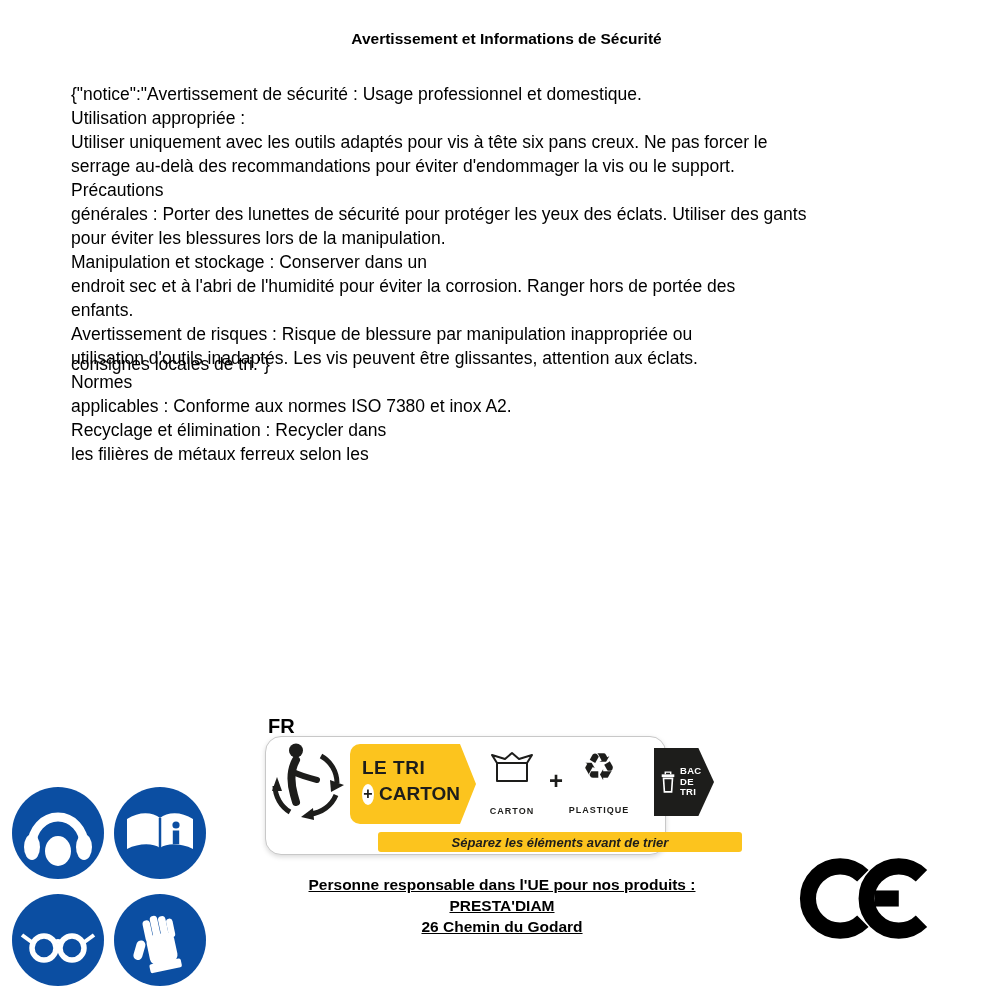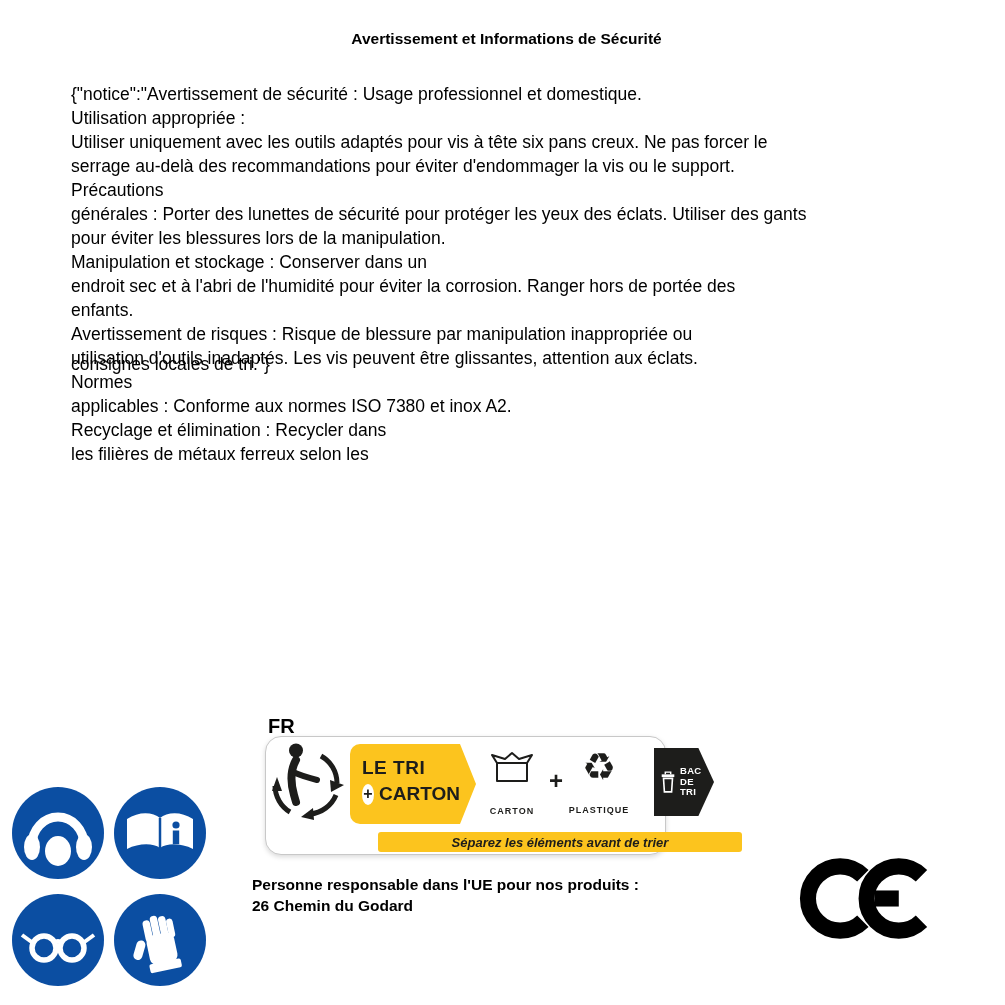--- a/index.html
+++ b/index.html
@@ -64,22 +64,22 @@
   }
   .bac-text div { font-size:9.5px; font-weight:800; line-height:10.5px; letter-spacing:.3px; }
   .strip {
     position:absolute; left:84px; top:95px; width:364px; height:20px;
     background:var(--yellow,#FCC41E); border-radius:3px; color:var(--ink,#1d1d1b);
     font-style:italic; font-weight:bold; font-size:13px;
     display:flex; align-items:center; justify-content:center;margin-left:28px;
   }
 
   .responsible {
-    position:absolute; left:252px; top:874px; width:500px; 
-    font-weight:bold; font-size:15.5px; line-height:21px;
+    position:absolute; left:252px; top:874px; width:500px; text-align:center;
+    font-weight:bold; font-size:15.5px; line-height:21px;text-decoration:underline;
   }
   .ce-wrap { position:absolute; left:799px; top:855px; }
 </style>
 </head>
 <body>
 
 <div class="page">
 
   <div class="title">Avertissement et Informations de Sécurité</div>
 
@@ -192,20 +192,21 @@
         <div>DE</div>
         <div>TRI</div>
       </div>
     </div>
 
     <div class="strip">Séparez les éléments avant de trier</div>
   </div>
 
   <div class="responsible">
     <div>Personne responsable dans l'UE pour nos produits :</div>
+    <div>PRESTA'DIAM</div>
     <div>26 Chemin du Godard</div>
   </div>
 
   <svg class="ce-wrap" viewBox="0 0 148 92" width="140" height="87">
     <g stroke="#000" stroke-width="17" fill="none">
       <path d="M67.5,21.96 A34,34 0 1 0 67.5,70.04"></path>
       <path d="M129.5,21.96 A34,34 0 1 0 129.5,70.04"></path>
       <path d="M80,46 L105.5,46"></path>
     </g>
   </svg>

